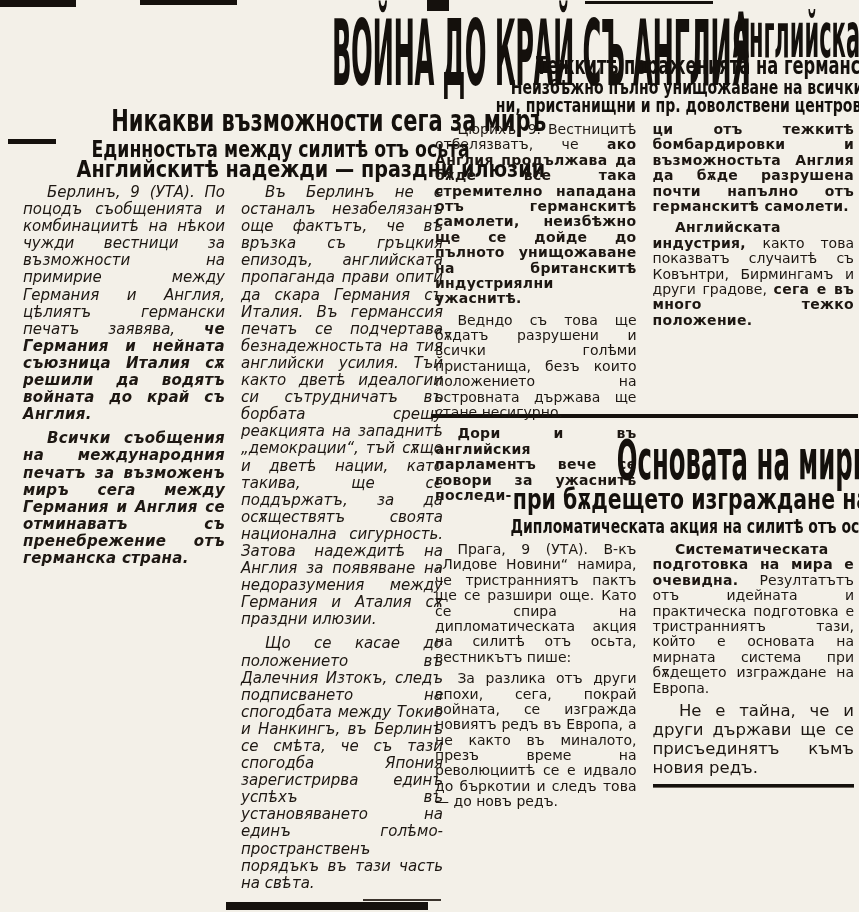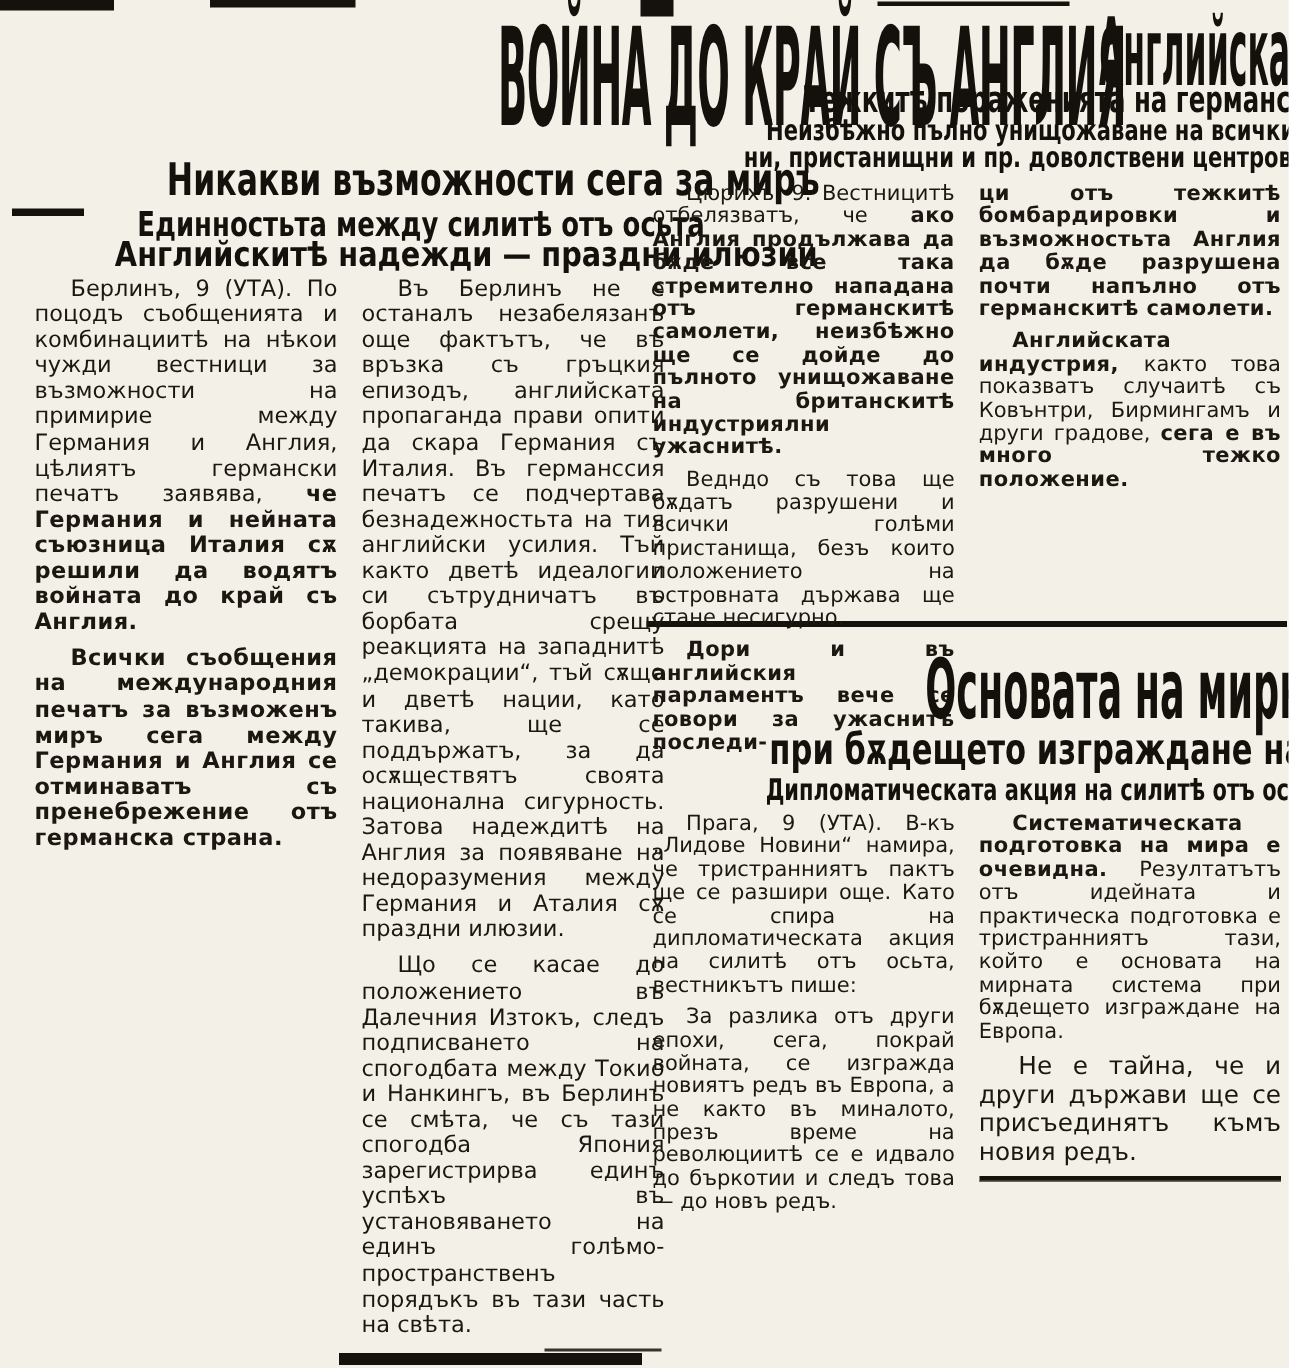--- a/index.html
+++ b/index.html
@@ -73,21 +73,21 @@
     </div>
     <div class="hd h-s2">
       <span class="disp">Никакви възможности сега за миръ</span>
     </div>
     <div class="hd h-s3">
       <span class="disp">Единностьта между силитѣ отъ осьта</span>
     </div>
     <div class="hd h-s4">
       <span class="disp">Английскитѣ надежди — праздни илюзии</span>
     </div>
-    <div class="cols" style="margin-top:4px;">
+    <div class="cols" style="margin-top:4px;font-style:italic;">
       <div class="c">
           <p class="para"><span>Берлинъ, 9 (УТА). По поцодъ съобщенията и комбинациитѣ на нѣкои чужди вестници за възможности на примирие между Германия и Англия, цѣлиятъ германски печатъ заявява, </span><b>че Германия и нейната съюзница Италия сѫ решили да водятъ войната до край съ Англия.</b></p>
           <p class="para"><b>Всички съобщения на международния печатъ за възможенъ миръ сега между Германия и Англия се отминаватъ съ пренебрежение отъ германска страна.</b></p>
         </div>
       <div class="c">
         <div>
             <p class="para"><span>Въ Берлинъ не е останалъ незабелязанъ още фактътъ, че въ връзка съ гръцкия епизодъ, английската пропаганда прави опити да скара Германия съ Италия. Въ германссия печатъ се подчертава безнадежностьта на тия английски усилия. Тъй както дветѣ идеалогии си сътрудничатъ въ борбата срещу реакцията на западнитѣ „демокрации“, тъй сѫщо и дветѣ нации, като такива, ще се поддържатъ, за да осѫществятъ своята национална сигурность. Затова надеждитѣ на Англия за появяване на недоразумения между Германия и Аталия сѫ праздни илюзии.</span></p>
             <p class="para"><span>Що се касае до положението въ Далечния Изтокъ, следъ подписването на спогодбата между Токио и Нанкингъ, въ Берлинъ се смѣта, че съ тази спогодба Япония зарегистрирва единъ успѣхъ въ установяването на единъ голѣмо-пространственъ порядъкъ въ тази часть на свѣта.</span></p>
           </div>
         <div class="end-dash"></div>

